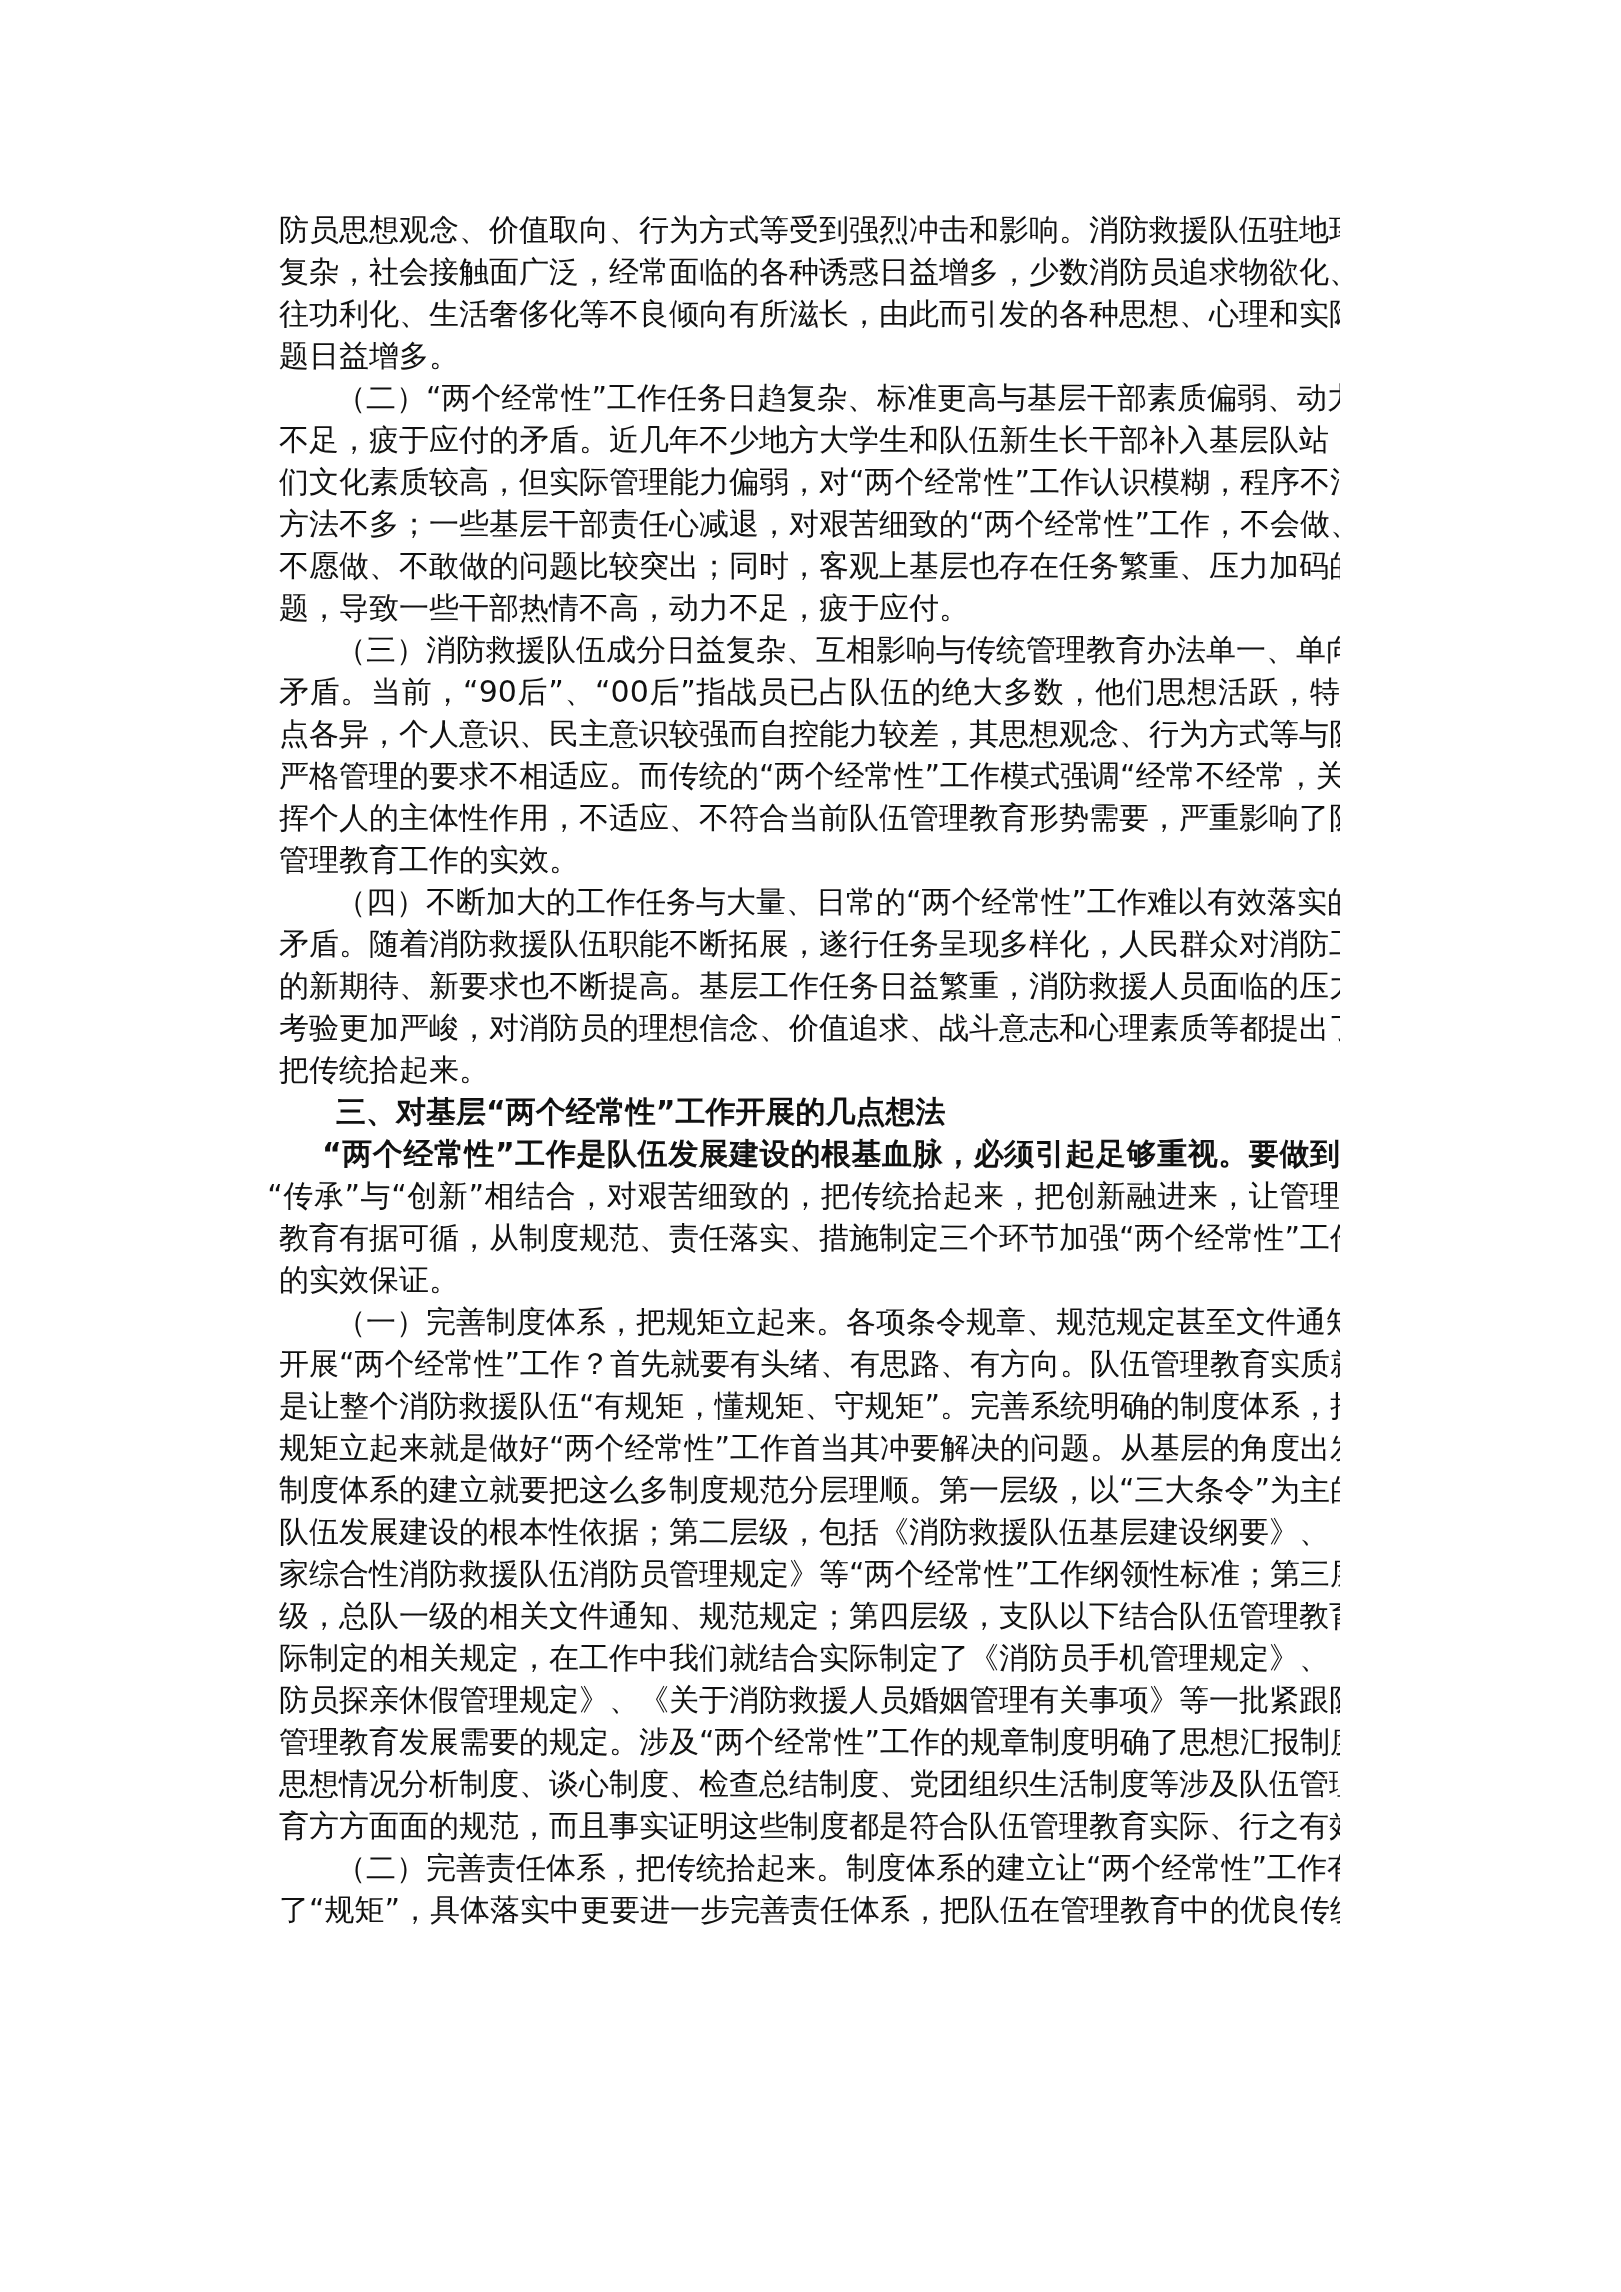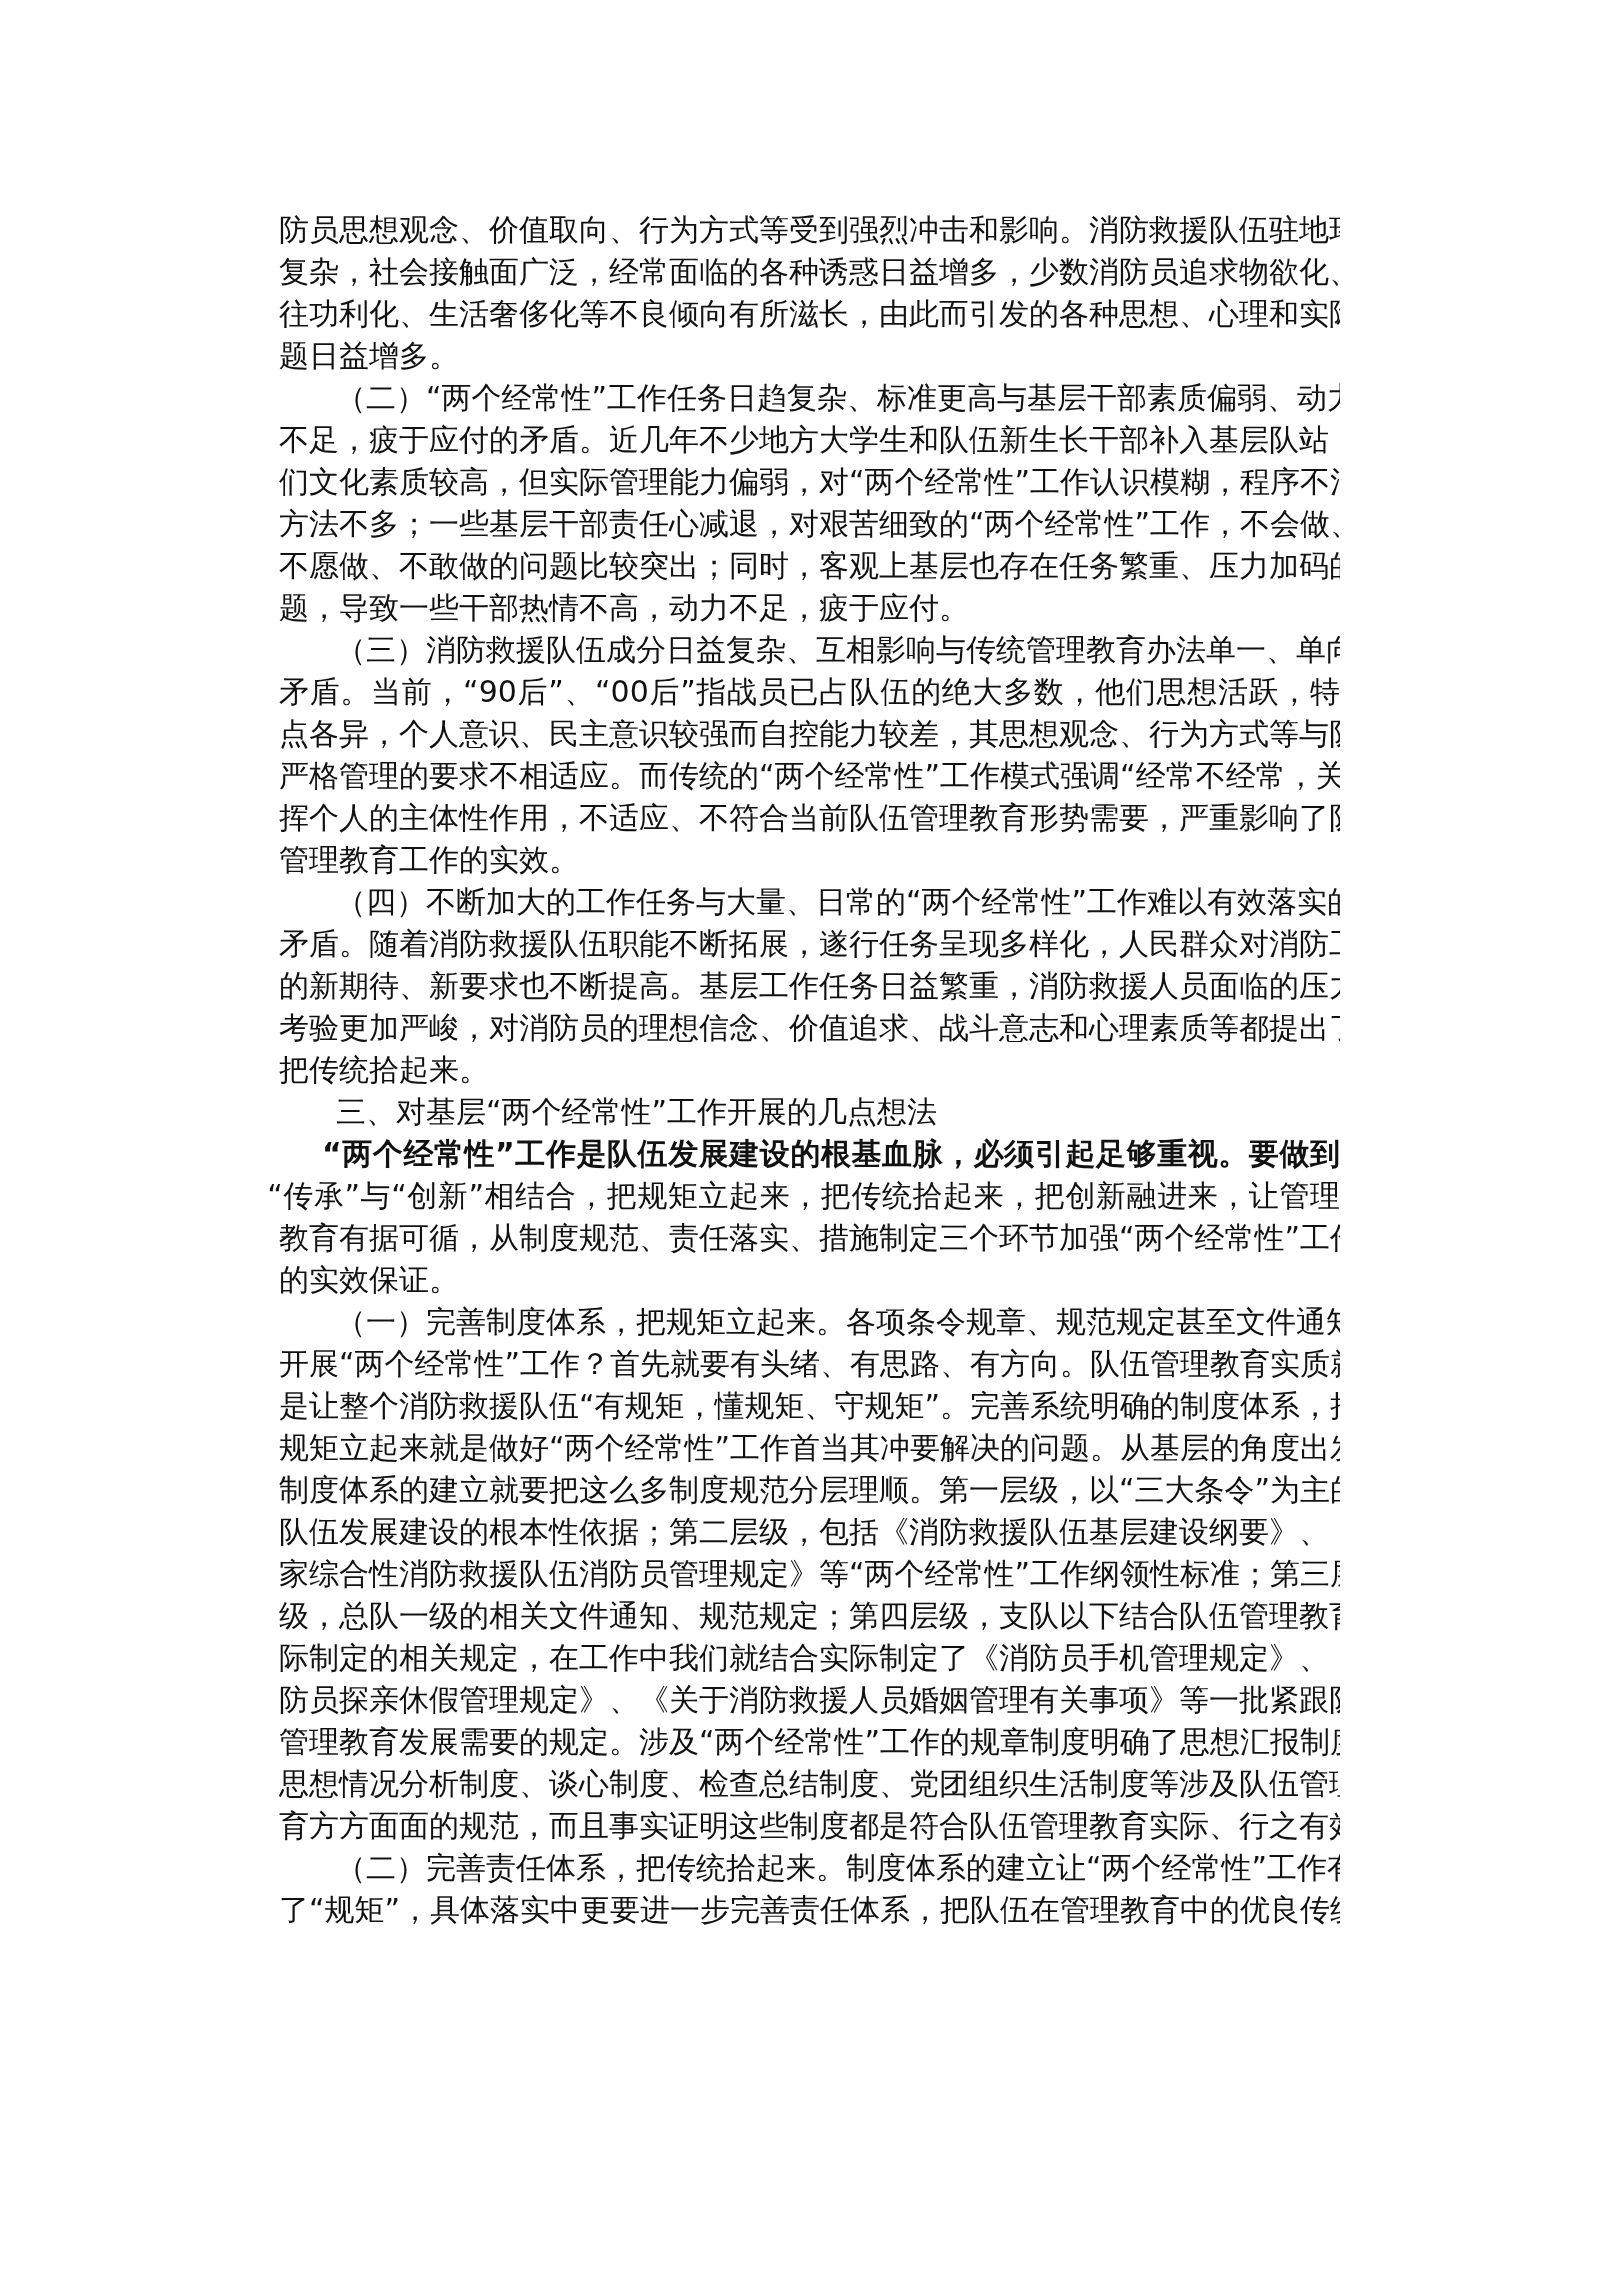--- a/index.html
+++ b/index.html
@@ -9,21 +9,21 @@
     font-family: "DejaVu Sans", "Liberation Sans", sans-serif;
     font-size: 30px; color: #111111;
   }
   .line {
     height: 42px; line-height: 42px; white-space: nowrap;
     text-align: justify; text-align-last: justify; overflow: hidden;
   }
   .line.last { text-align-last: left; }
   .indent-q { padding-left: 43px; font-weight: bold; }
   .indent-h { padding-left: 57px; }
-  .heading { font-weight: normal; text-align-last: left; }
+  .heading { font-weight: bold; text-align-last: left; }
   .lead-q { margin-left: -11.8px; }
 </style>
 </head>
 <body>
 
 <div class="page">
 
   <div>
     <div class="line">防员思想观念、价值取向、行为方式等受到强烈冲击和影响。消防救援队伍驻地环境</div>
     <div class="line">复杂，社会接触面广泛，经常面临的各种诱惑日益增多，少数消防员追求物欲化、交</div>
@@ -54,21 +54,21 @@
     <div class="line">矛盾。随着消防救援队伍职能不断拓展，遂行任务呈现多样化，人民群众对消防工作</div>
     <div class="line">的新期待、新要求也不断提高。基层工作任务日益繁重，消防救援人员面临的压力和</div>
     <div class="line">考验更加严峻，对消防员的理想信念、价值追求、战斗意志和心理素质等都提出了新</div>
     <div class="line last">把传统拾起来。</div>
   </div>
 
   <div class="line heading indent-h">三、对基层“两个经常性”工作开展的几点想法</div>
 
   <div>
     <div class="line indent-q">“两个经常性”工作是队伍发展建设的根基血脉，必须引起足够重视。要做到</div>
-    <div class="line lead-q">“传承”与“创新”相结合，把规矩立起来，把传统拾起来，把创新融进来，让管理</div>
+    <div class="line lead-q">“传承”与“创新”相结合，对艰苦细致的，把传统拾起来，把创新融进来，让管理</div>
     <div class="line">教育有据可循，从制度规范、责任落实、措施制定三个环节加强“两个经常性”工作</div>
     <div class="line last">的实效保证。</div>
   </div>
 
   <div>
     <div class="line indent-h">（一）完善制度体系，把规矩立起来。各项条令规章、规范规定甚至文件通知都</div>
     <div class="line">开展“两个经常性”工作？首先就要有头绪、有思路、有方向。队伍管理教育实质就</div>
     <div class="line">是让整个消防救援队伍“有规矩，懂规矩、守规矩”。完善系统明确的制度体系，把</div>
     <div class="line">规矩立起来就是做好“两个经常性”工作首当其冲要解决的问题。从基层的角度出发，</div>
     <div class="line">制度体系的建立就要把这么多制度规范分层理顺。第一层级，以“三大条令”为主的</div>

